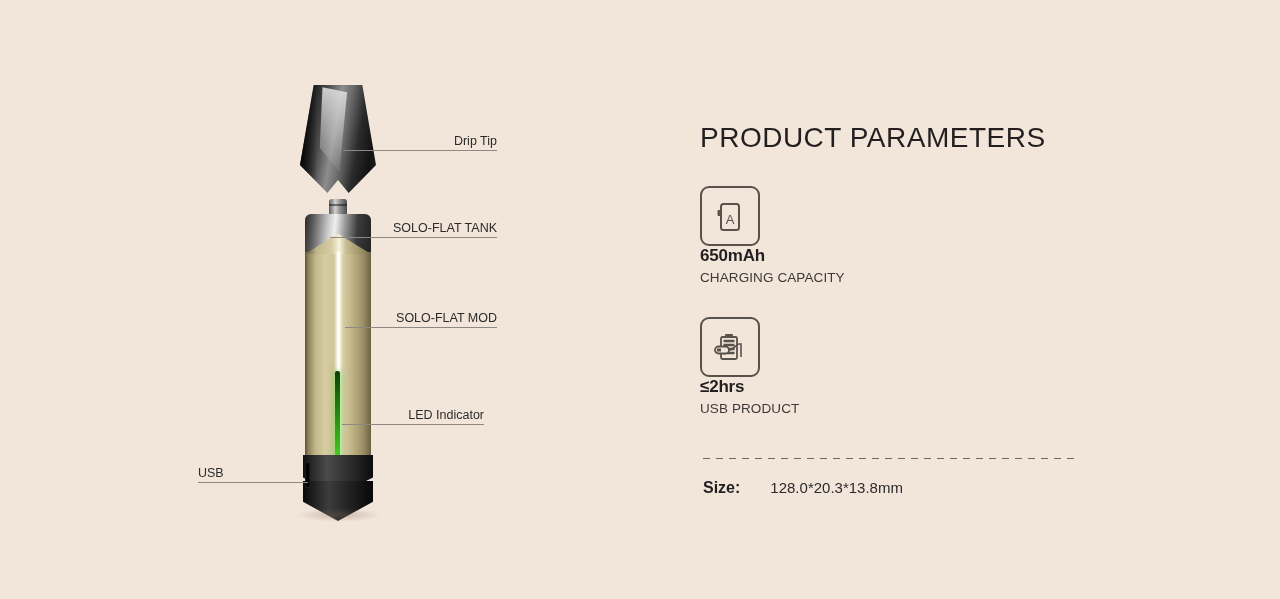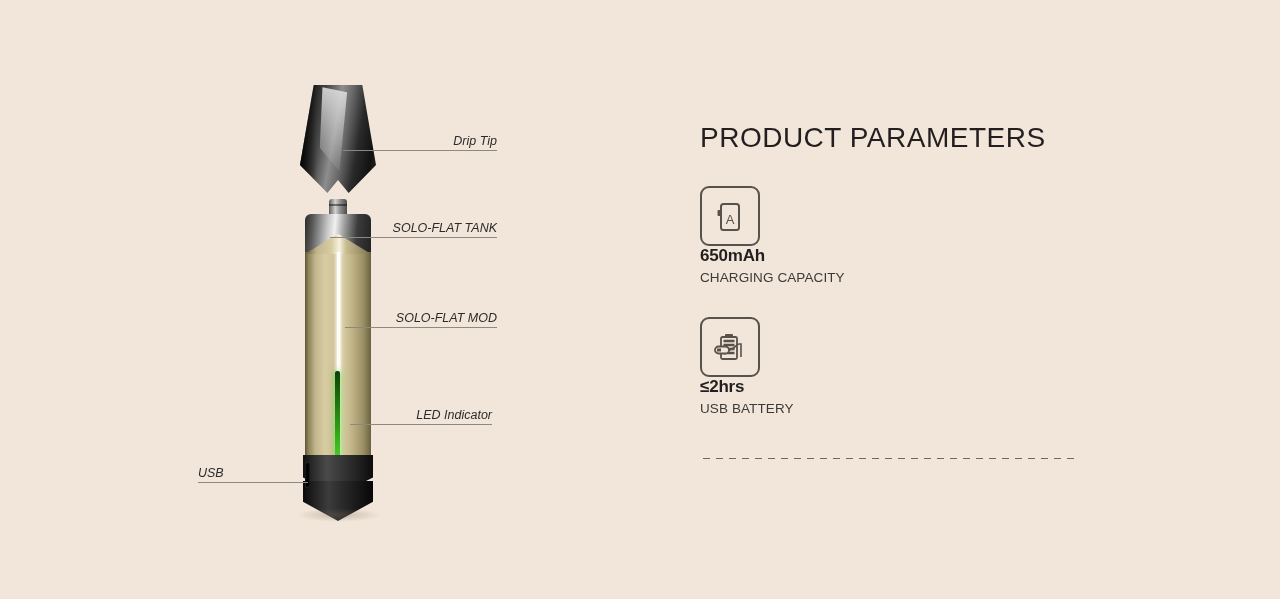--- a/index.html
+++ b/index.html
@@ -97,21 +97,21 @@
     box-shadow:inset 0 0 2px #555;
   }
   .shadow{
     position:absolute;left:296px;top:508px;width:86px;height:14px;
     background:radial-gradient(ellipse at center,rgba(120,100,80,.34),rgba(120,100,80,0) 70%);
   }
 
   
   .callout{position:absolute;height:18px;}
   .callout .c-label{
-    position:absolute;bottom:3px;font-size:12.5px;color:#2b2b2b;white-space:nowrap;font-style:italic;
+    position:absolute;bottom:3px;font-size:12.5px;color:#2b2b2b;white-space:nowrap;
   }
   .callout .c-line{
     position:absolute;bottom:0;height:1px;background:#8d8880;
   }
   .callout.right .c-label{right:0;}
   .callout.right .c-line{left:0;right:0;}
   .callout.left .c-label{left:0;}
   .callout.left .c-line{left:0;right:0;}
 
   
@@ -185,21 +185,21 @@
     <div class="callout right" style="left:330px;top:220px;width:167px;">
       <span class="c-label">SOLO-FLAT TANK</span>
       <span class="c-line"></span>
     </div>
 
     <div class="callout right" style="left:345px;top:310px;width:152px;text-align:right;">
       <span class="c-label">SOLO-FLAT MOD</span>
       <span class="c-line"></span>
     </div>
 
-    <div class="callout right" style="left:350px;top:407px;width:142px;">
+    <div class="callout right" style="left:342px;top:407px;width:142px;">
       <span class="c-label">LED Indicator</span>
       <span class="c-line"></span>
     </div>
 
     <div class="callout left" style="left:198px;top:465px;width:110px;">
       <span class="c-label">USB</span>
       <span class="c-line"></span>
     </div>
   </div>
 
@@ -234,21 +234,25 @@
             <svg width="36" height="34" viewBox="0 0 36 34" fill="none" stroke="#58524c" stroke-width="1.8">
               <rect x="9" y="7" width="16" height="22" rx="1.5"></rect>
               <rect x="13" y="4" width="8" height="3" rx="1" fill="#58524c" stroke="none"></rect>
               <path d="M11.5 11 H22.5 M11.5 15 H22.5 M11.5 19 H22.5 M11.5 23 H22.5" stroke-width="2.4"></path>
               <rect x="3" y="16.5" width="14" height="7" rx="3.5" fill="#f2e6da"></rect>
               <rect x="5" y="18.5" width="4" height="3" fill="#58524c" stroke="none"></rect>
               <path d="M17 20 C22 20 24 14 27 14 L29 14 L29 27" stroke-width="1.6"></path>
             </svg>
           </div>
           <div class="spec-value">≤2hrs</div>
-          <div class="spec-caption">USB BATTERY</div>
+          <div class="spec-caption">USB PRODUCT</div>
         </div>
       </div>
     </div>
 
     <div class="divider"></div>
 
+    <div class="size-line">
+      <span class="size-key">Size:</span>
+      <span class="size-val">128.0*20.3*13.8mm</span>
+    </div>
   </div>
 </div>
 
 </body></html>

